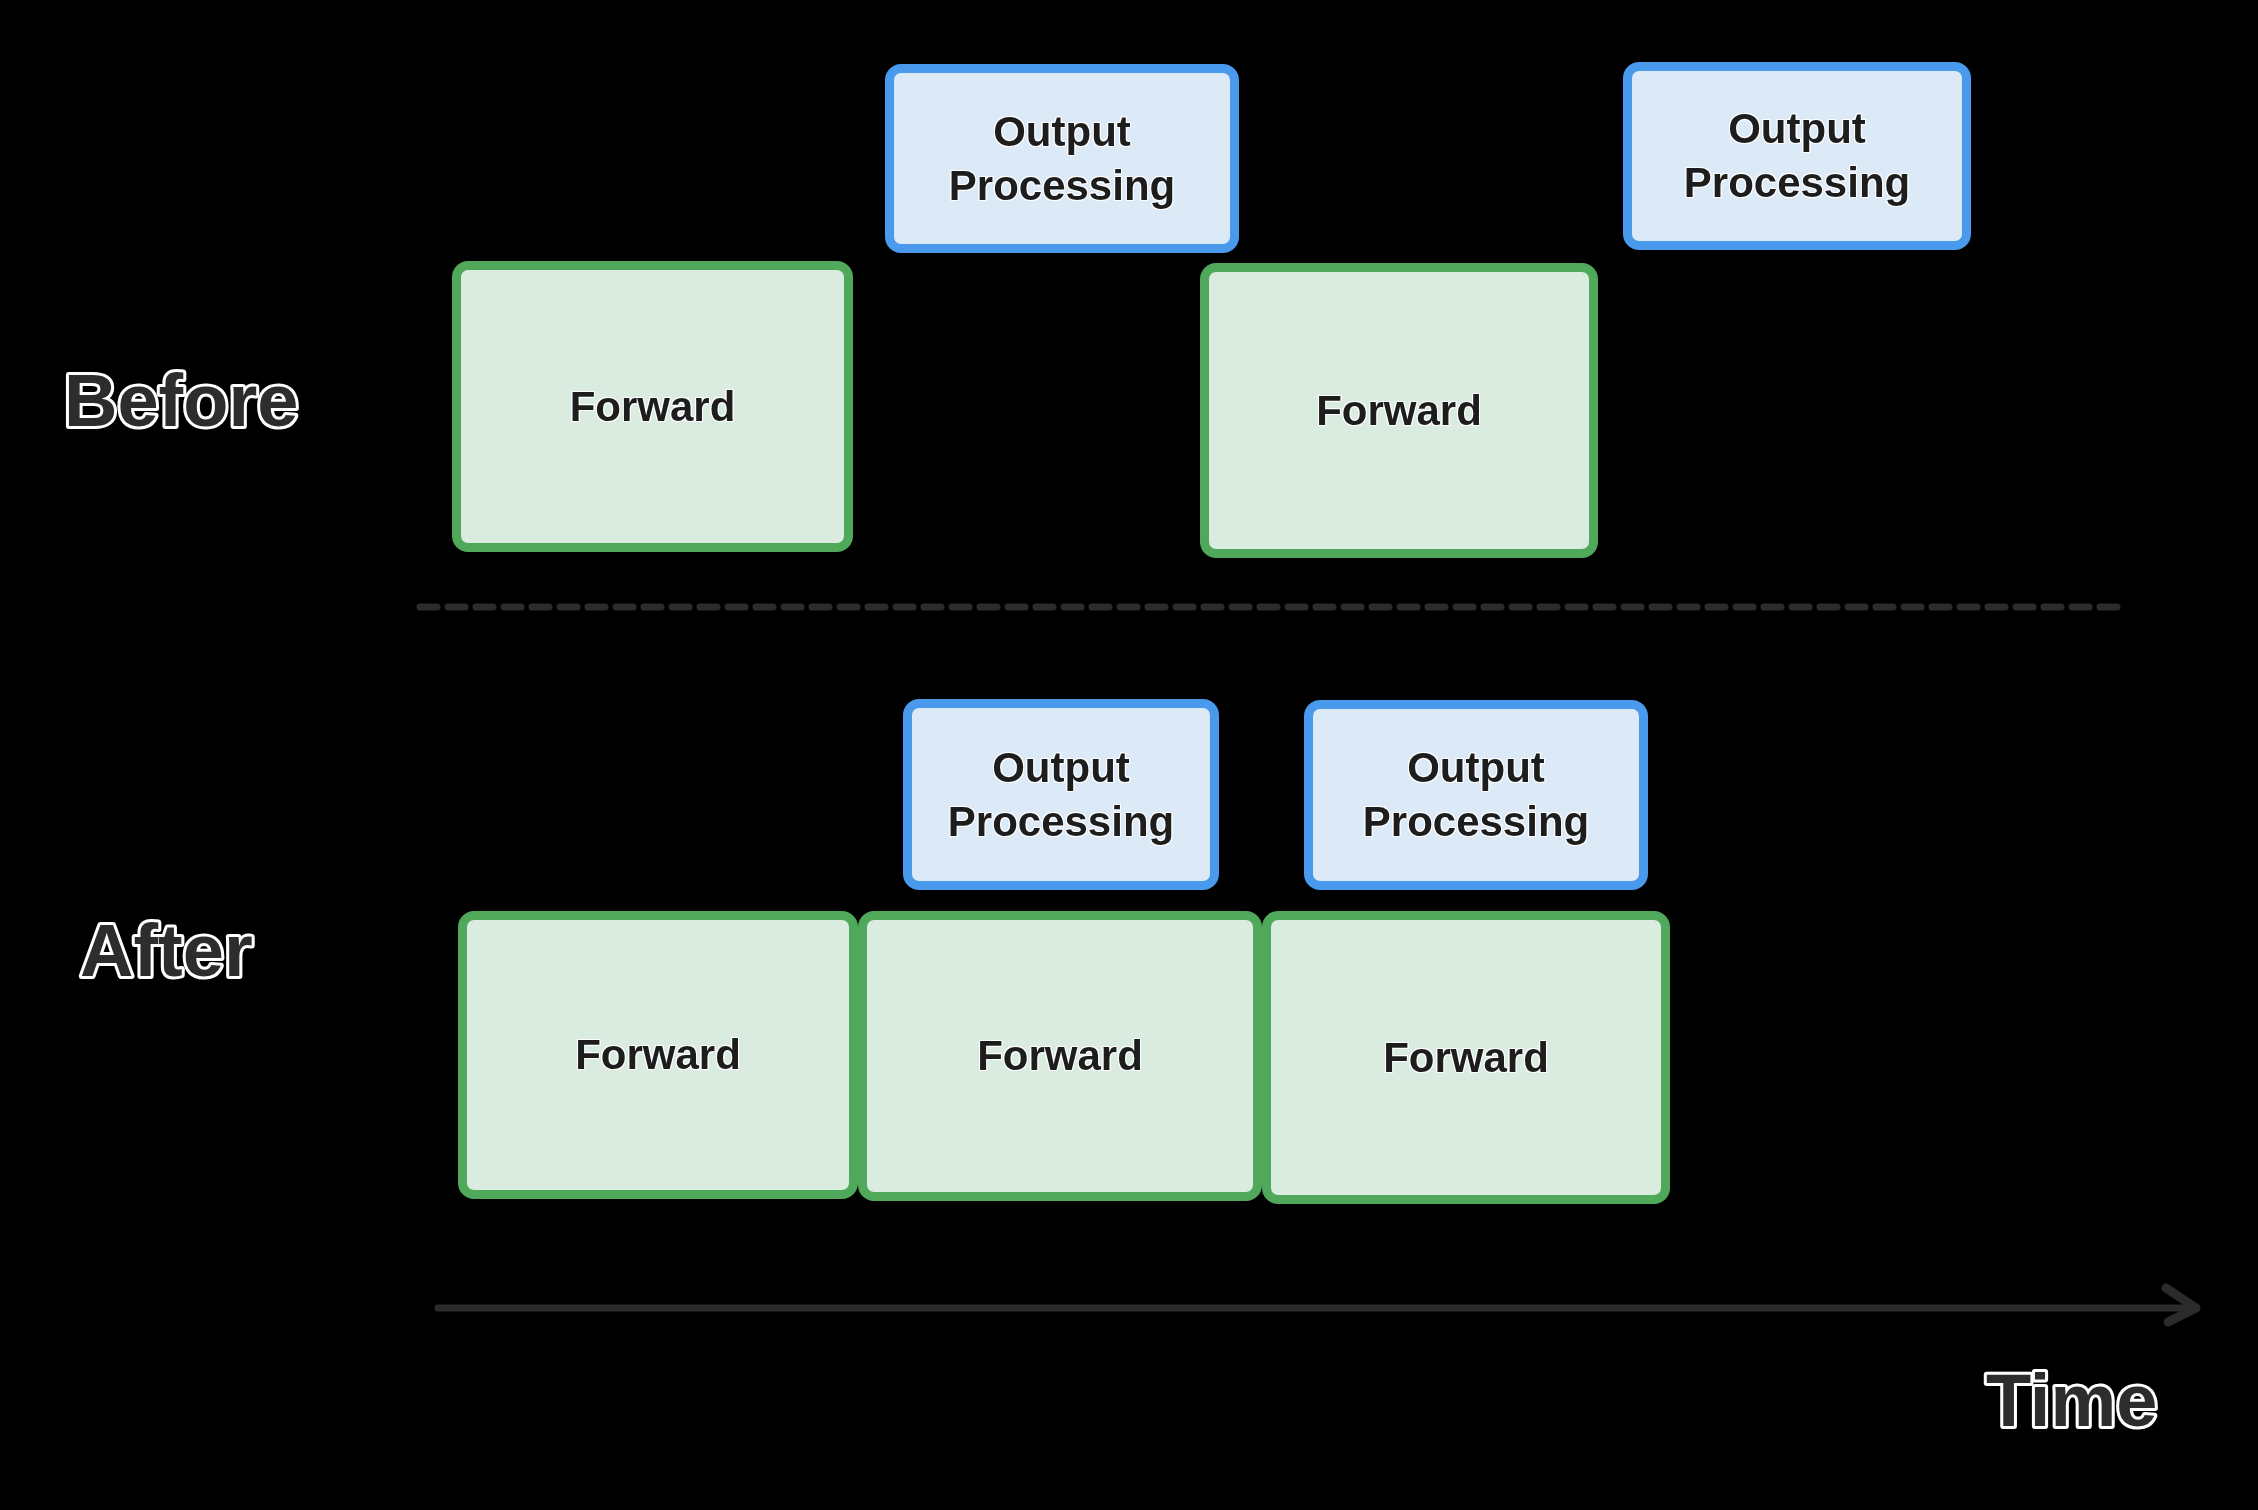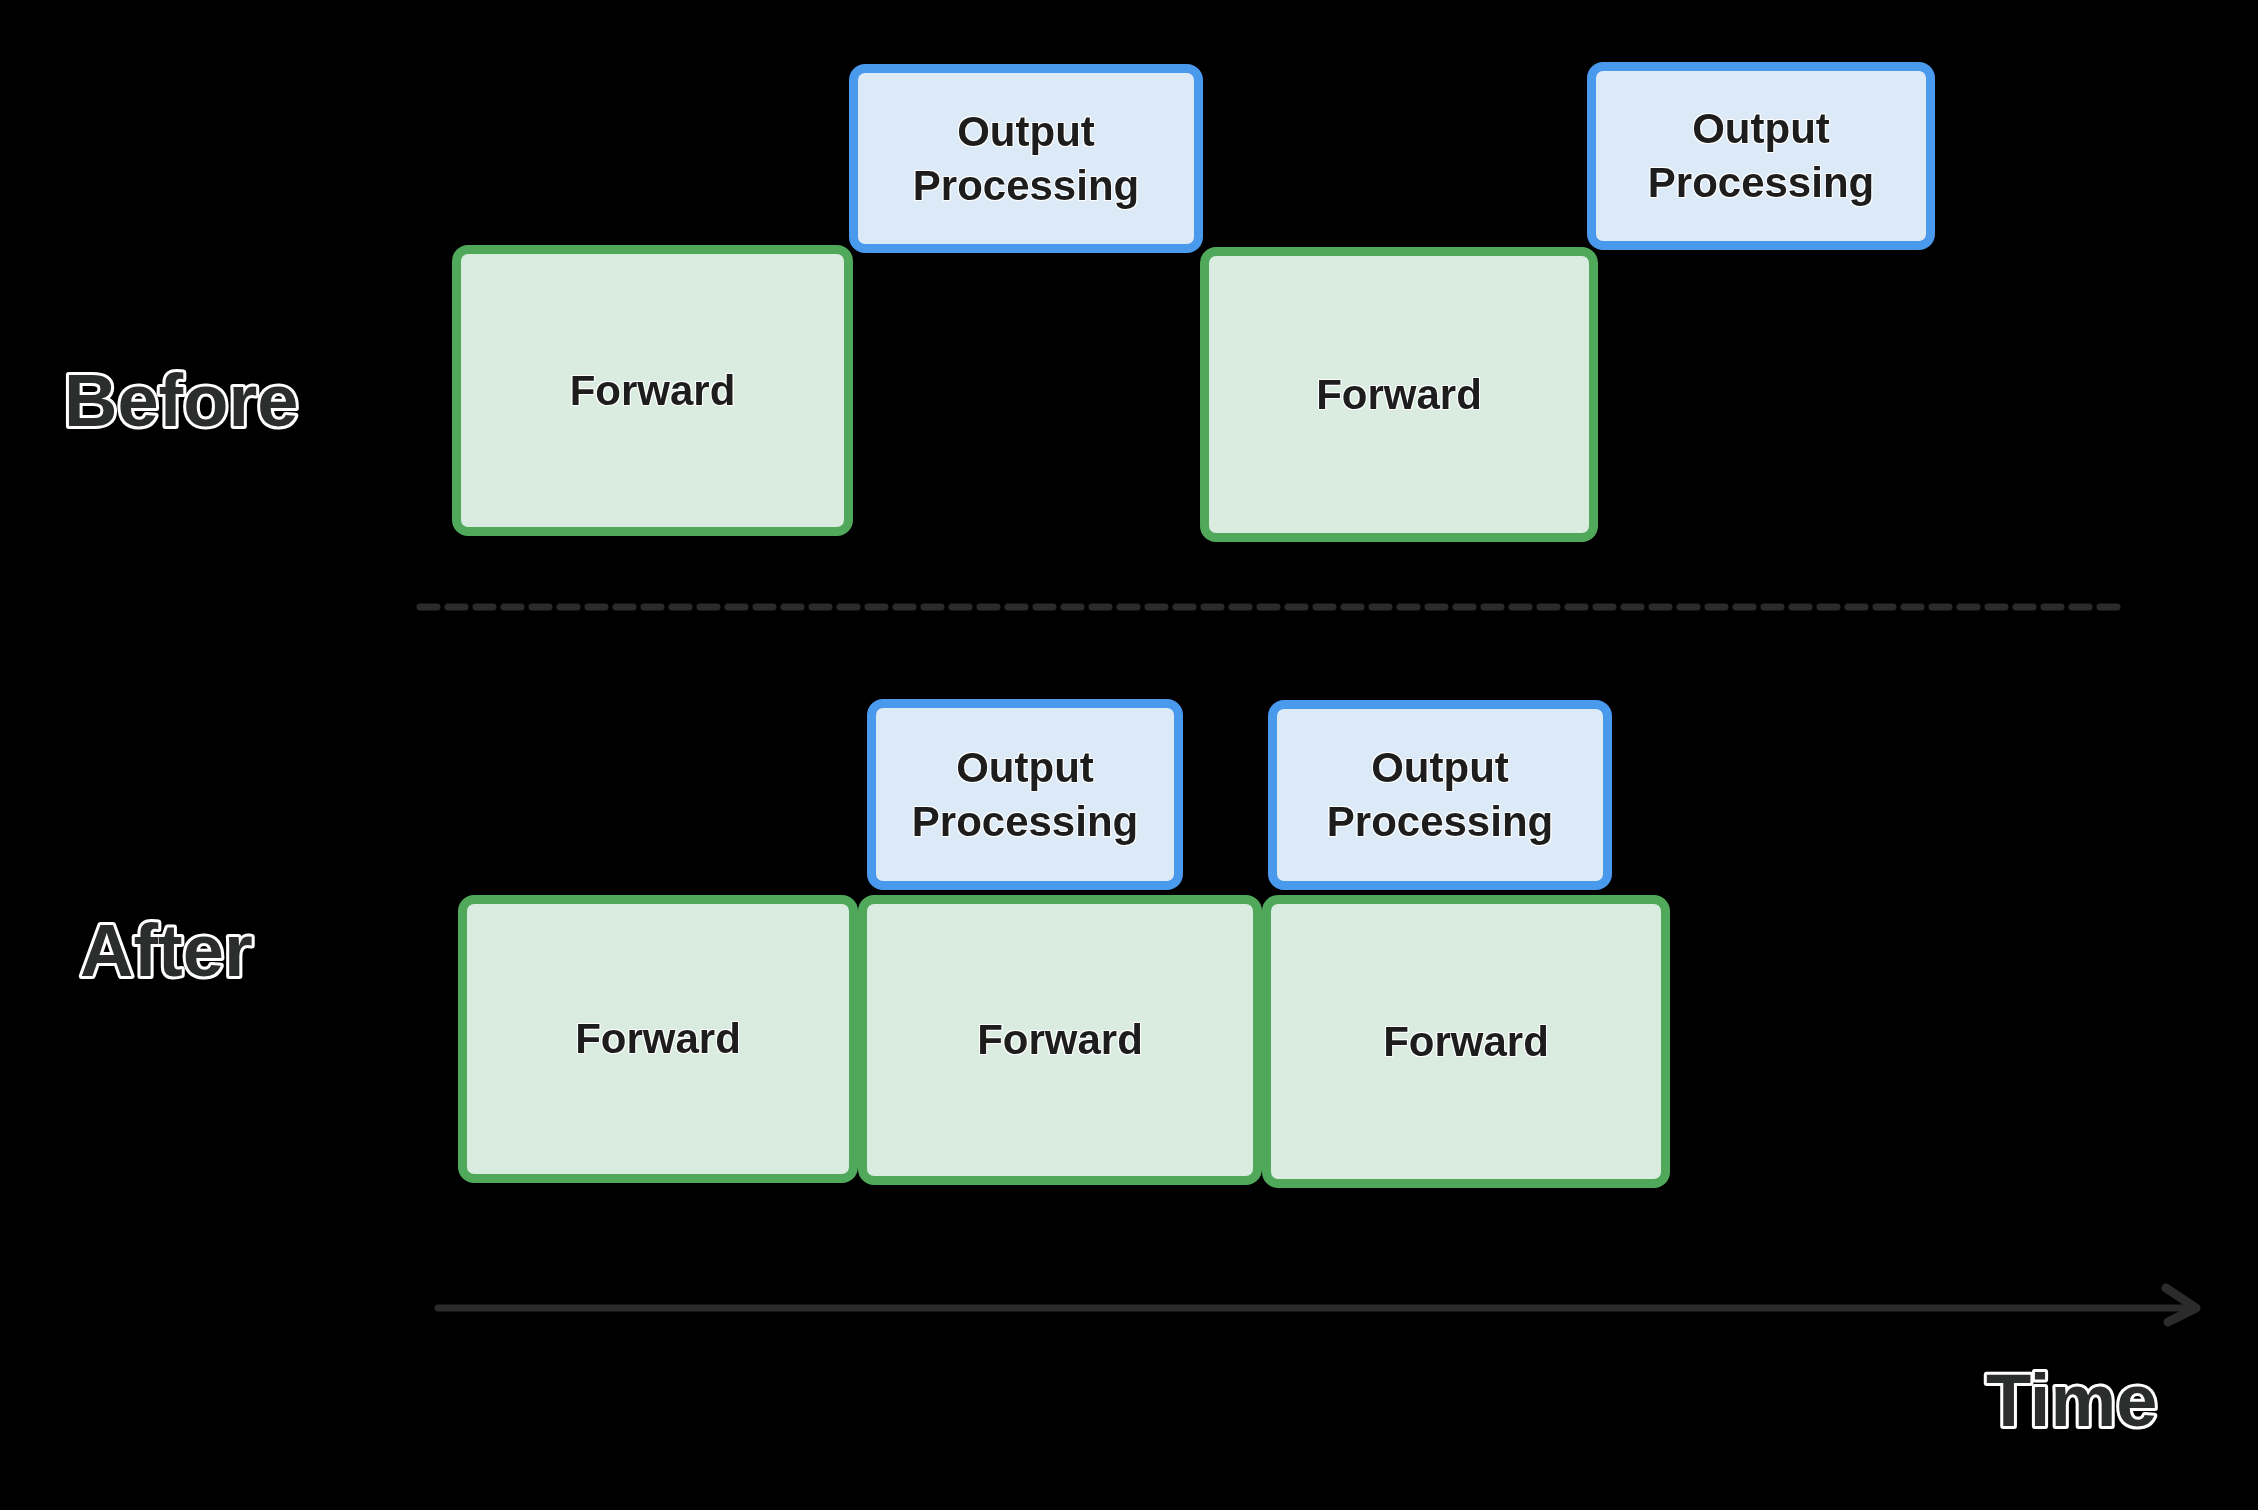--- a/index.html
+++ b/index.html
@@ -28,25 +28,27 @@
     border-radius:16px;
     display:flex;
     align-items:center;
     justify-content:center;
     text-align:center;
   }
   .box.green{
     background:var(--forward-fill);
     border:9px solid var(--forward-border);
     z-index:3;
+    margin-top:16px;
   }
   .box.blue{
     background:var(--output-fill);
     border:9px solid var(--output-border);
     z-index:2;
+    margin-left:36px;
   }
   .box-label{
     font-size:42px;
     font-weight:bold;
     line-height:1.28;
     color:var(--box-text);
     padding:0 14px;
     text-shadow:
       -1px -1px 0 rgba(255,255,255,.85), 1px -1px 0 rgba(255,255,255,.85),
       -1px  1px 0 rgba(255,255,255,.85), 1px  1px 0 rgba(255,255,255,.85),

